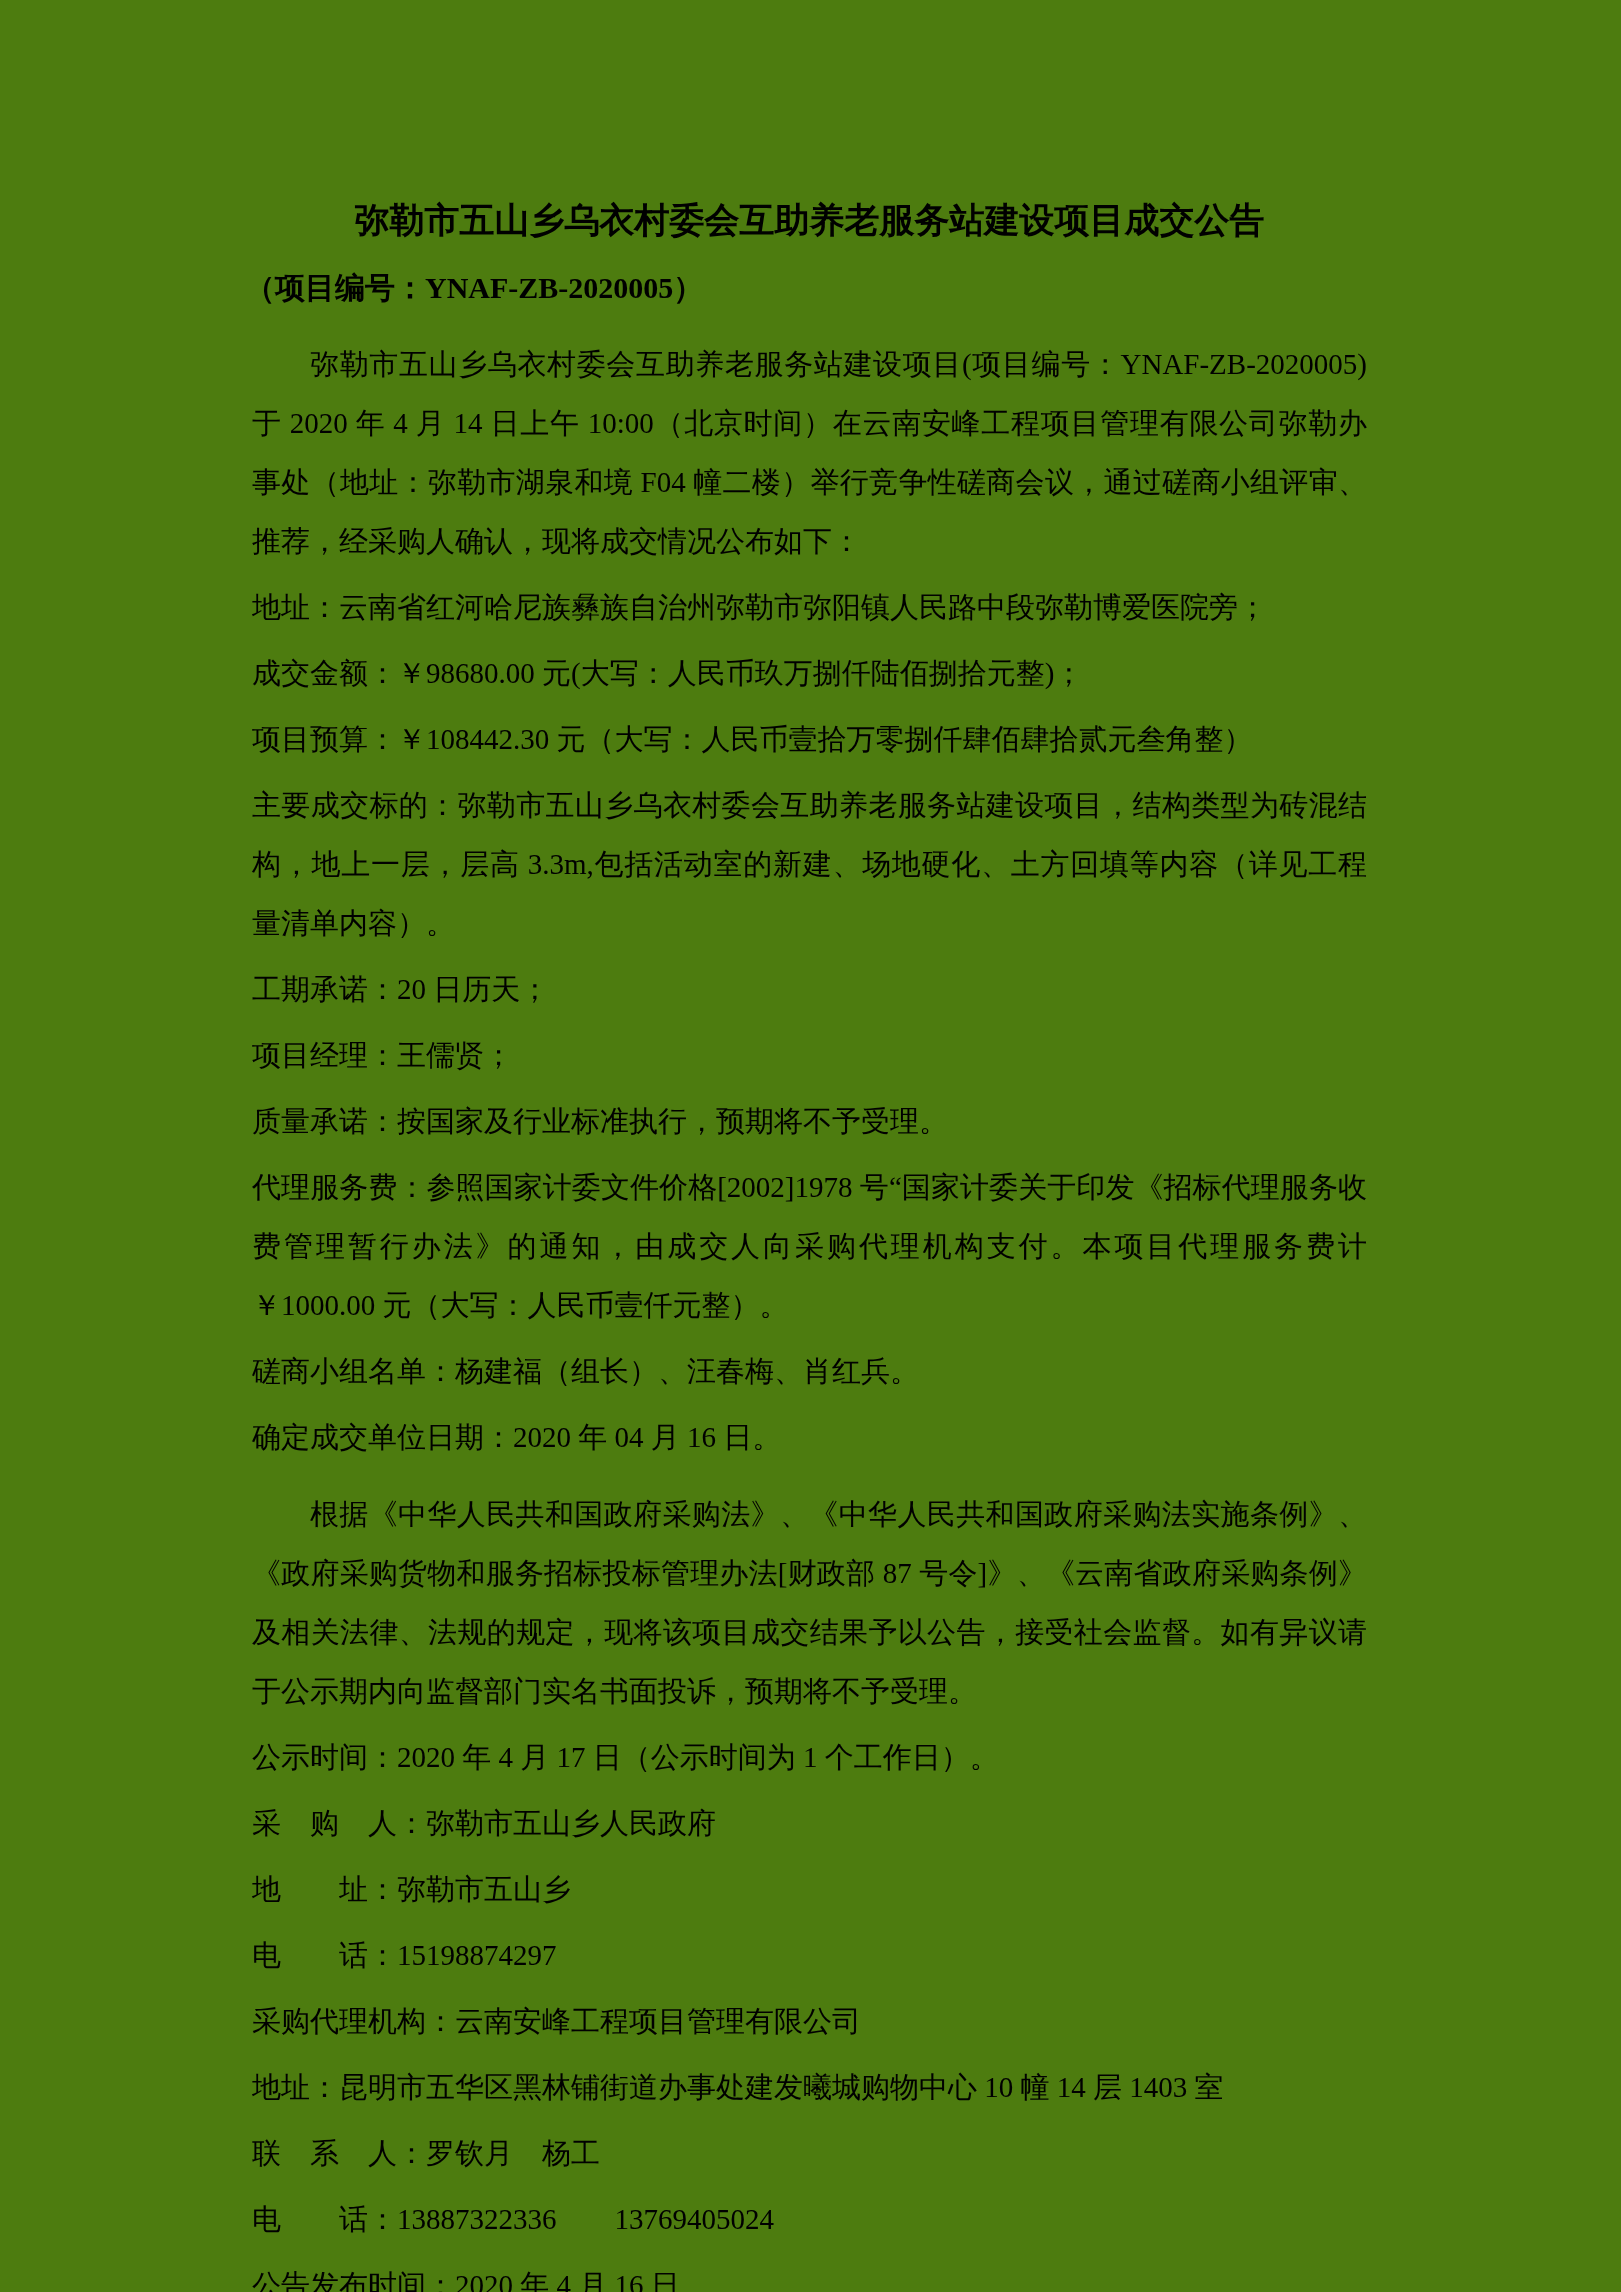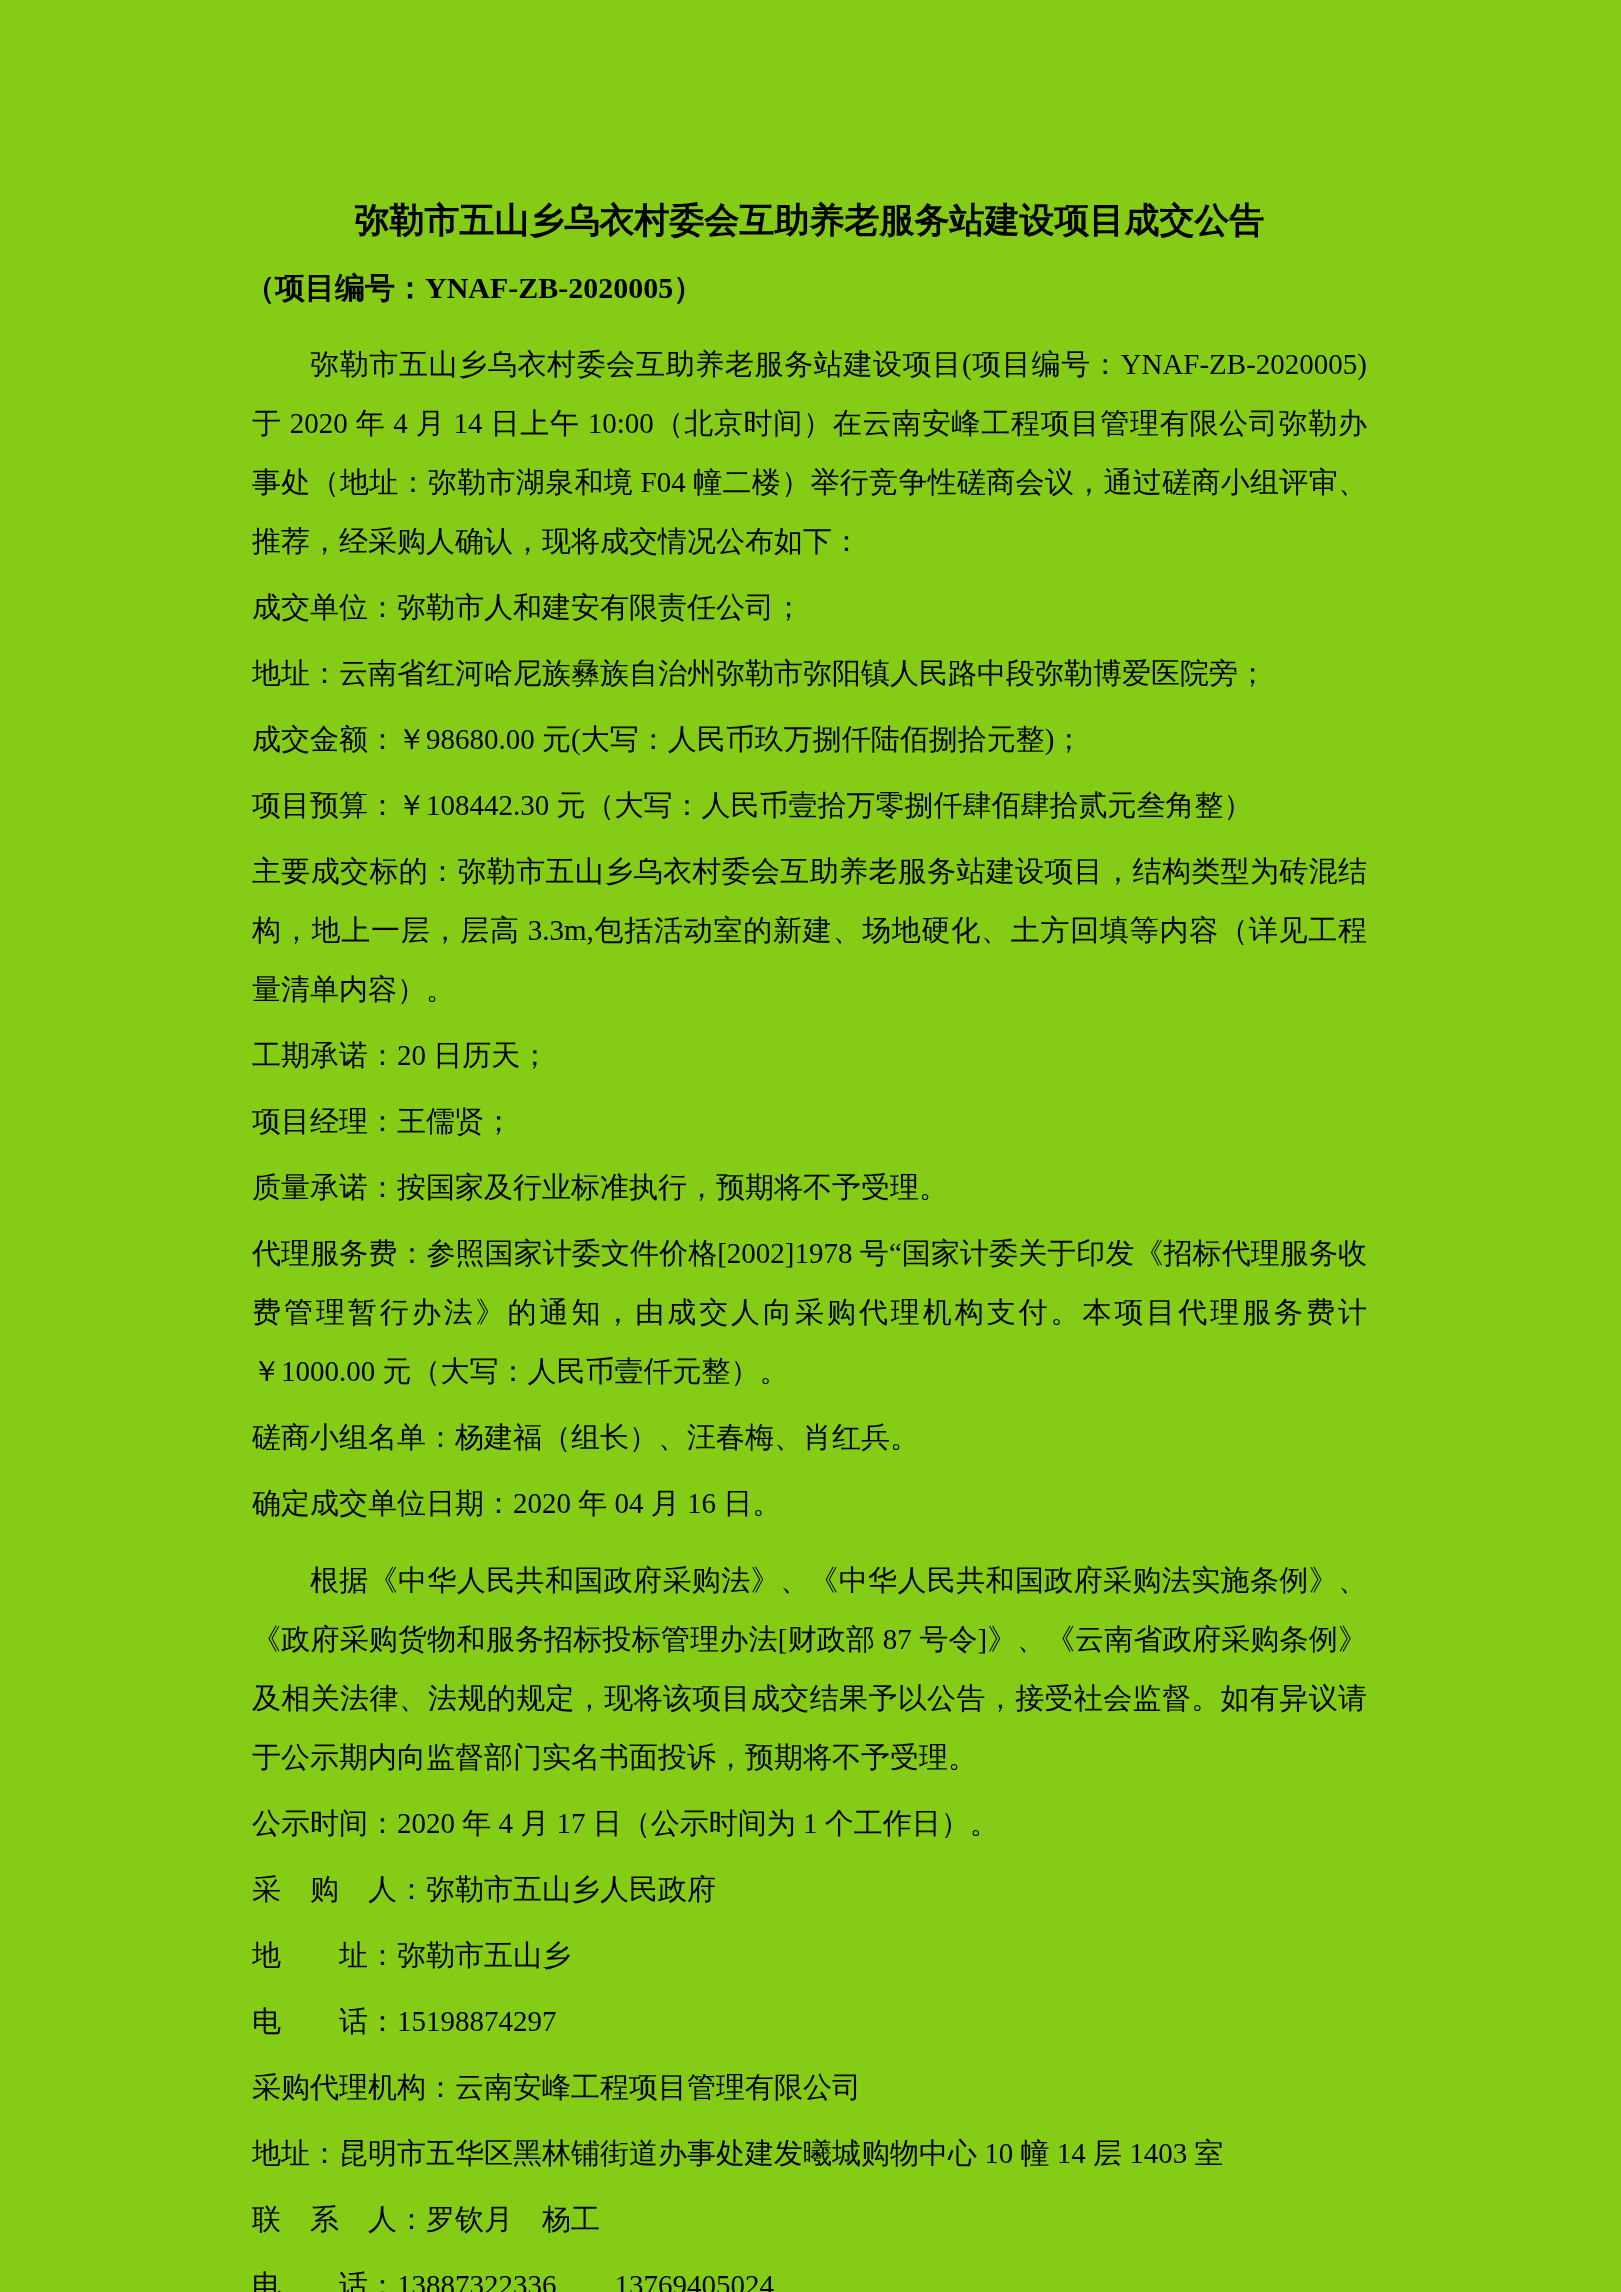--- a/index.html
+++ b/index.html
@@ -1,21 +1,21 @@
 <!DOCTYPE html>
 <html><head>
 <meta charset="utf-8">
 <style>
   html, body { margin: 0; padding: 0; background: #ffffff; }
   .page {
     position: relative;
     width: 1621px;
     height: 2293px;
     box-sizing: border-box;
-    background: #84cc16;
+    background: #4d7c0f;
     color: #000000;
     font-family: "Liberation Serif", "DejaVu Serif", serif;
     padding: 199px 247px 0 245px;
     overflow: hidden;
   }
   .doc-title {
     font-size: 35px;
     line-height: 43px;
     font-weight: 700;
     text-align: center;
@@ -44,21 +44,20 @@
 </head>
 <body>
 
 <div class="page">
   <h1 class="doc-title">弥勒市五山乡乌衣村委会互助养老服务站建设项目成交公告</h1>
   <h2 class="doc-subtitle">（项目编号：YNAF-ZB-2020005）</h2>
 
   <div class="doc-body">
     <p class="indent">弥勒市五山乡乌衣村委会互助养老服务站建设项目(项目编号：YNAF-ZB-2020005)于 2020 年 4 月 14 日上午 10:00（北京时间）在云南安峰工程项目管理有限公司弥勒办事处（地址：弥勒市湖泉和境 F04 幢二楼）举行竞争性磋商会议，通过磋商小组评审、推荐，经采购人确认，现将成交情况公布如下：</p>
 
-    <p>成交单位：弥勒市人和建安有限责任公司；</p>
     <p>地址：云南省红河哈尼族彝族自治州弥勒市弥阳镇人民路中段弥勒博爱医院旁；</p>
     <p>成交金额：￥98680.00 元(大写：人民币玖万捌仟陆佰捌拾元整)；</p>
     <p>项目预算：￥108442.30 元（大写：人民币壹拾万零捌仟肆佰肆拾贰元叁角整）</p>
     <p>主要成交标的：弥勒市五山乡乌衣村委会互助养老服务站建设项目，结构类型为砖混结构，地上一层，层高 3.3m,包括活动室的新建、场地硬化、土方回填等内容（详见工程量清单内容）。</p>
     <p>工期承诺：20 日历天；</p>
     <p>项目经理：王儒贤；</p>
     <p>质量承诺：按国家及行业标准执行，预期将不予受理。</p>
     <p>代理服务费：参照国家计委文件价格[2002]1978 号“国家计委关于印发《招标代理服务收费管理暂行办法》的通知，由成交人向采购代理机构支付。本项目代理服务费计￥1000.00 元（大写：人民币壹仟元整）。</p>
     <p>磋商小组名单：杨建福（组长）、汪春梅、肖红兵。</p>
     <p>确定成交单位日期：2020 年 04 月 16 日。</p>

